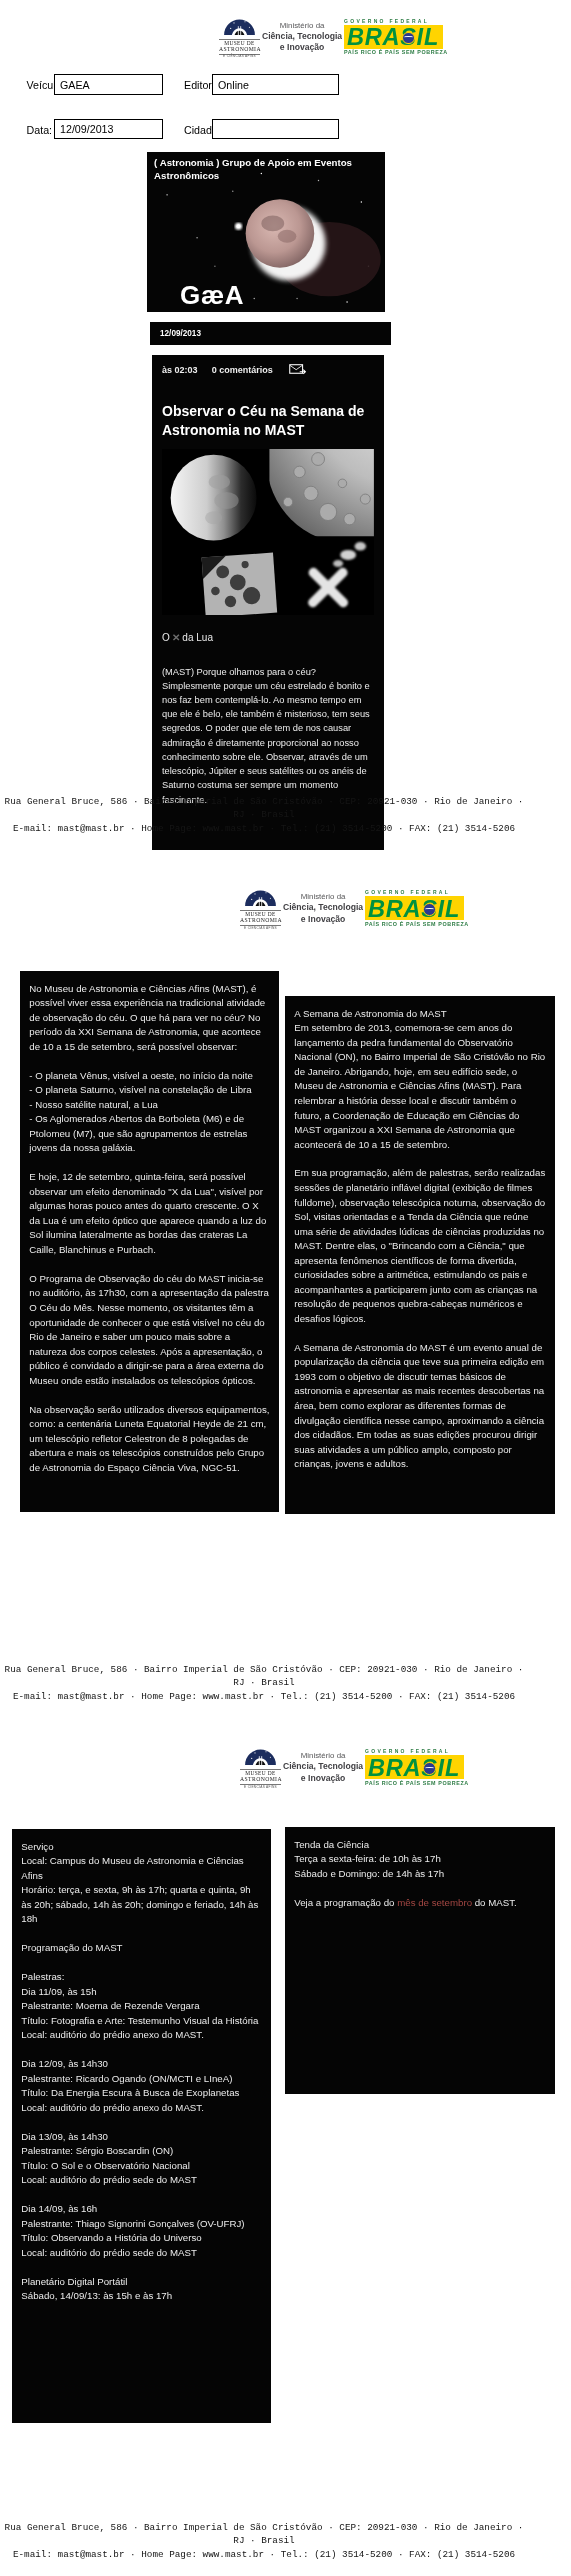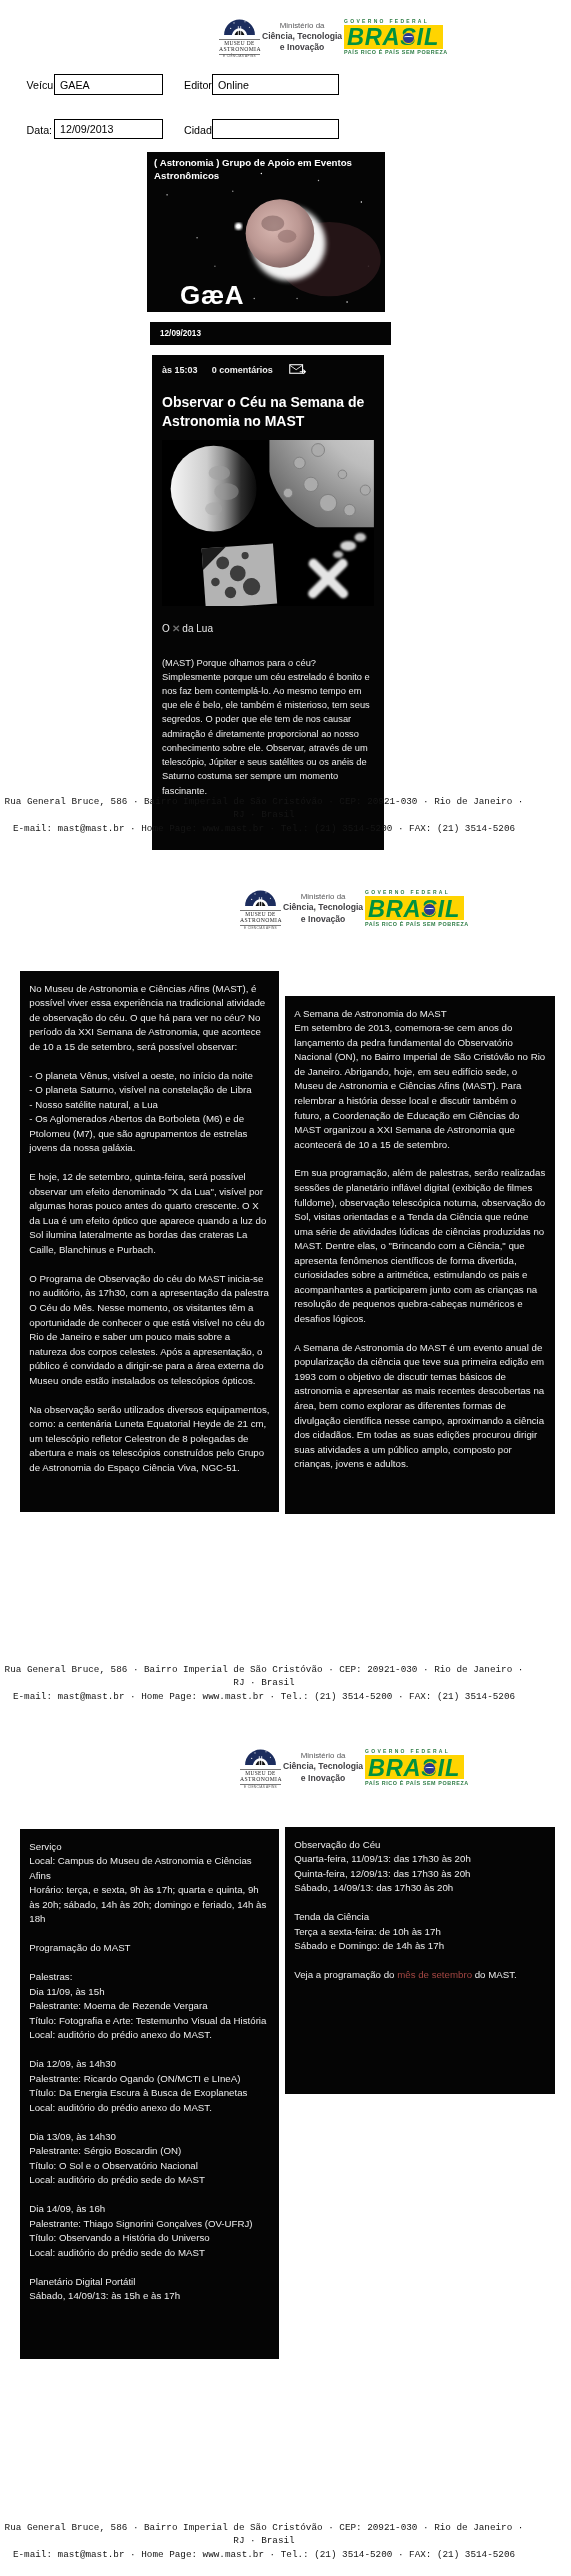--- a/index.html
+++ b/index.html
@@ -33,21 +33,21 @@
   .banner{background:#050505;overflow:hidden}
   .banner-title{position:absolute;top:5px;left:7.1px;width:214px;color:#fff;font-weight:bold;
                 font-size:9.7px;line-height:1.3;z-index:2}
   .banner-logo{position:absolute;bottom:1.4px;left:33px;color:#fff;font-weight:bold;font-size:26px;
                letter-spacing:0.7px;z-index:2}
   .datebar{background:#050505;color:#fff;display:flex;align-items:center;padding-left:10px;
            font-size:8.2px;font-weight:bold}
   .article{background:#050505;color:#f0f0f0;padding:9.3px 10px;box-sizing:border-box}
   .meta{display:flex;align-items:center;gap:14.3px;font-size:9px;font-weight:bold;color:#efefef}
   .env{margin-left:1.4px;display:inline-block}
-  .art-title{font-size:14px;font-weight:bold;line-height:1.33;margin-top:18px;color:#fff}
+  .art-title{font-size:14px;font-weight:bold;line-height:1.33;margin-top:27px;color:#fff}
   .caption{text-align:left;margin-top:17px;font-size:10px;color:#e9e9e9}
   .caption .x{color:#6e6e6e;font-weight:bold;padding:0 2.1px}
   .art-body{margin-top:21.4px;font-size:9.3px;line-height:1.53;color:#ededed}
 
   
   .col{position:absolute;background:#050505;color:#ececec;padding:10.7px 9.3px;box-sizing:border-box;
        font-size:9.7px;line-height:1.5}
   .col p{margin:0 0 14.3px 0;white-space:pre-line}
   .col p:last-child{margin-bottom:0}
   .bld{font-weight:normal}
@@ -141,21 +141,21 @@
       <circle cx="128" cy="104" r="2.4" fill="#fff"></circle>
     </svg>
     <div class="banner-title">( Astronomia ) Grupo de Apoio em Eventos Astronômicos</div>
     <div class="banner-logo">GæA</div>
   </div>
 
   <div class="abs datebar" style="left:150px;top:322px;width:231px;height:23px">12/09/2013</div>
 
   <div class="abs article" style="left:152px;top:355px;width:232px;height:495px">
     <div class="meta">
-      <span>às 15:03</span>
+      <span>às 02:03</span>
       <span>0 comentários</span>
       <svg class="env" width="18.6" height="10.7" viewBox="0 0 26 15">
         <rect x="1" y="1" width="18" height="12" fill="none" stroke="#fff" stroke-width="1.5"></rect>
         <path d="M1.5,2 L10,8 L18.5,2" fill="none" stroke="#fff" stroke-width="1.2"></path>
         <path d="M15,11 h8 m-3,-3 l3,3 -3,3" fill="none" stroke="#fff" stroke-width="1.5"></path>
       </svg>
     </div>
     <div class="art-title">Observar o Céu na Semana de Astronomia no MAST</div>
     <svg width="212" height="166" viewBox="0 0 296 232" style="display:block;margin-top:10px">
       <defs>
@@ -310,21 +310,21 @@
       <div class="mb">e Inovação</div>
     </div>
     <div class="brasil">
       <div class="brasil-top">GOVERNO FEDERAL</div>
       <div class="brasil-word">BRASIL</div>
       <span class="brasil-flag"></span>
       <div class="brasil-bottom">PAÍS RICO É PAÍS SEM POBREZA</div>
     </div>
   </div>
 
-  <div class="col" style="left:20px;top:1829px;width:259px;height:530px">
+  <div class="col" style="left:12px;top:1829px;width:259px;height:594px">
     <p class="bld">Serviço
 Local: Campus do Museu de Astronomia e Ciências Afins
 Horário: terça, e sexta, 9h às 17h; quarta e quinta, 9h às 20h; sábado, 14h às 20h; domingo e feriado, 14h às 18h</p>
     <p class="bld">Programação do MAST</p>
     <p>Palestras:
 Dia 11/09, às 15h
 Palestrante: Moema de Rezende Vergara
 Título: Fotografia e Arte: Testemunho Visual da História
 Local: auditório do prédio anexo do MAST.</p>
     <p>Dia 12/09, às 14h30
@@ -337,24 +337,20 @@
 Local: auditório do prédio sede do MAST</p>
     <p>Dia 14/09, às 16h
 Palestrante: Thiago Signorini Gonçalves (OV-UFRJ)
 Título: Observando a História do Universo
 Local: auditório do prédio sede do MAST</p>
     <p>Planetário Digital Portátil
 Sábado, 14/09/13: às 15h e às 17h</p>
   </div>
 
   <div class="col" style="left:285px;top:1827px;width:270px;height:267px">
-    <p>Observação do Céu
-Quarta-feira, 11/09/13: das 17h30 às 20h
-Quinta-feira, 12/09/13: das 17h30 às 20h
-Sábado, 14/09/13: das 17h30 às 20h</p>
     <p>Tenda da Ciência
 Terça a sexta-feira: de 10h às 17h
 Sábado e Domingo: de 14h às 17h</p>
     <p><span>Veja a programação do </span><span class="link-red">mês de setembro</span><span> do MAST.</span></p>
   </div>
 
   <div class="footer" style="top:2521px">
     <div>Rua General Bruce, 586 · Bairro Imperial de São Cristóvão · CEP: 20921-030 · Rio de Janeiro · RJ · Brasil</div>
     <div>E-mail: mast@mast.br · Home Page: www.mast.br · Tel.: (21) 3514-5200 · FAX: (21) 3514-5206</div>
   </div>

